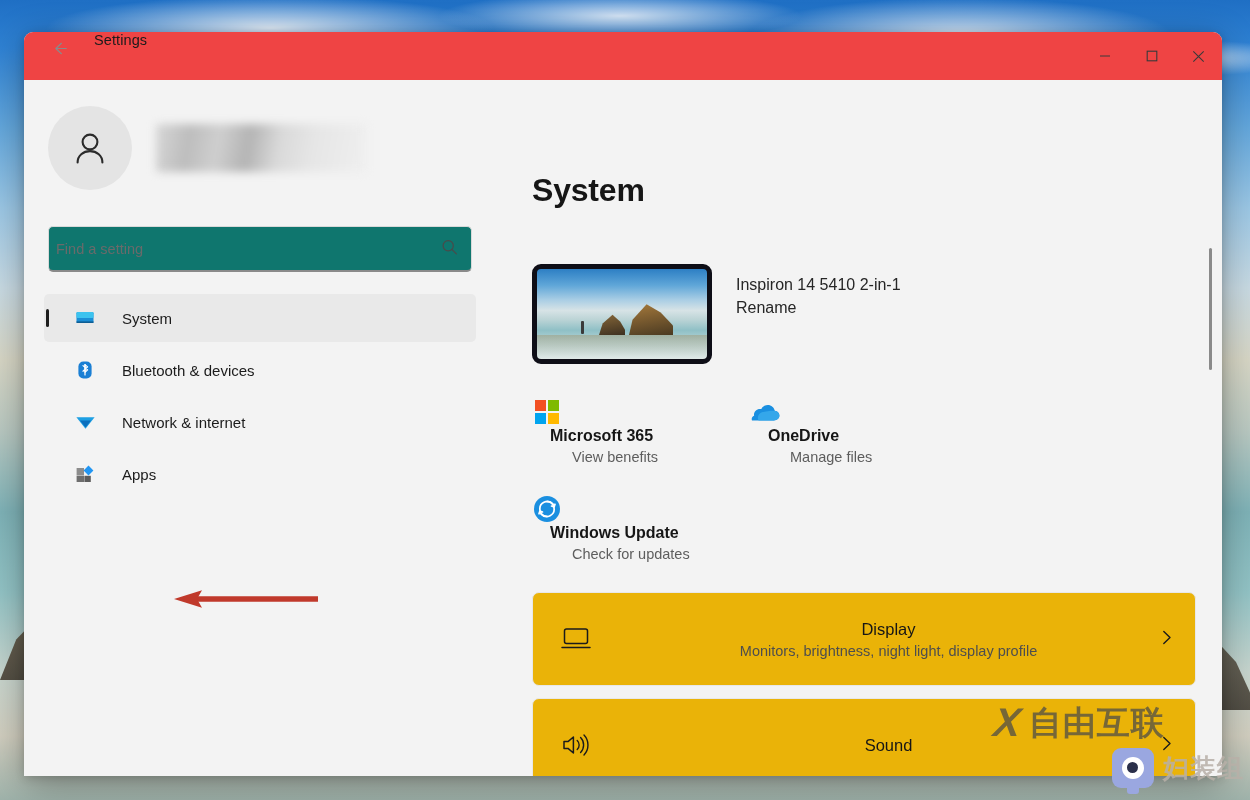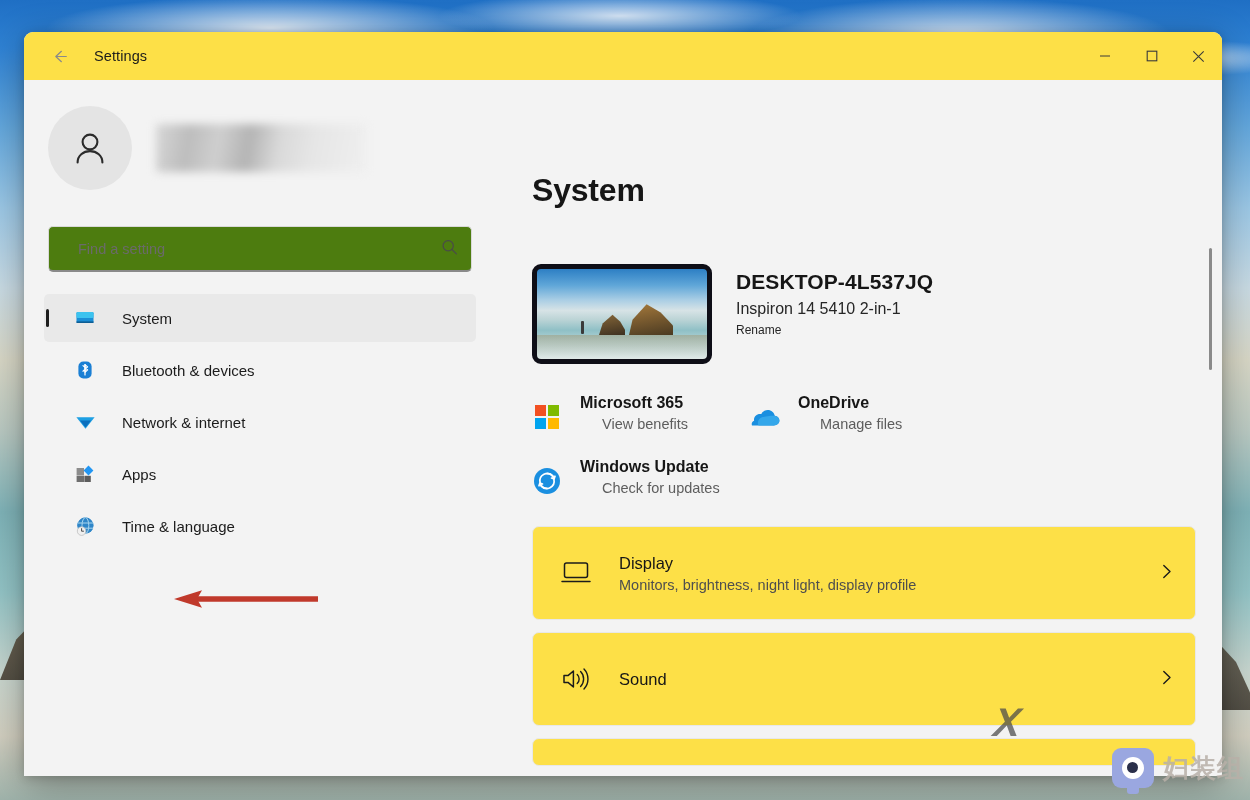--- a/index.html
+++ b/index.html
@@ -65,23 +65,22 @@
     overflow: hidden;
     display: flex;
     flex-direction: column;
   }
 
   
   #titlebar {
     height: 48px;
     flex: 0 0 48px;
     display: flex;
-    align-items: center;
-    position: relative;
-    background: #fde047;
+    position: relative;
+    background: #ef4444;
   }
   #back-button {
     width: 36px; height: 32px;
     margin-left: 18px;
     display: flex; align-items: center; justify-content: center;
     border-radius: 5px;
     color: #8a8a8a;
   }
   #app-title {
     margin-left: 16px;
@@ -137,22 +136,22 @@
   #search-wrap {
     margin: 36px 24px 0 24px;
     position: relative;
     height: 46px;
   }
   #search-input {
     width: 100%; height: 46px;
     border: 1px solid #d9d9d9;
     border-bottom: 2px solid #8a8a8a;
     border-radius: 5px;
-    background: #4d7c0f;
-    padding: 0 44px 0 29px;
+    background: #0f766e;
+    padding: 0 44px 0 7px;
     font-size: 14.5px;
     font-family: "Liberation Sans", sans-serif;
     color: #1b1b1b;
     outline: none;
   }
   #search-input::placeholder { color: #6a6a6a; }
   #search-icon {
     position: absolute; right: 14px; top: 50%;
     transform: translateY(-50%);
     color: #4a4a4a; pointer-events: none;
@@ -239,53 +238,55 @@
   }
   #device-meta { margin-left: 24px; padding-top: 6px; }
   #device-name {
     font-size: 21px; font-weight: bold; color: #161616;
     letter-spacing: .1px;
   }
   #device-model {
     font-size: 16px; color: #262626; margin-top: 6px;
   }
   #device-rename {
-    font-size: 12px; color: #262626; margin-top: 5px;
+    font-size: 16px; color: #262626; margin-top: 5px;
   }
 
   #services {
     margin-top: 30px;
     width: 460px;
   }
   .svc-row { display: flex; }
   .svc {
-    display: flex; align-items: flex-end;
+    display: flex; align-items: flex-start;
     width: 218px;
     margin-bottom: 26px;
+    flex-direction: column;
   }
   .svc-icon {
     width: 30px; height: 30px;
     flex: 0 0 30px;
     display: flex; align-items: center; justify-content: center;
     margin-top: 3px;
   }
   .svc-text { margin-left: 18px; }
   .svc-title { font-size: 16px; font-weight: bold; color: #161616; }
   .svc-sub { font-size: 14.5px; color: #5d5d5d; margin-top: 4px; margin-left: 22px; }
 
   #cards { margin-top: 4px; padding-right: 26px; }
   .card {
-    background: #fde047;
+    background: #eab308;
     border: 1px solid #e8e8e8;
     border-radius: 7px;
     height: 94px;
     display: flex;
     align-items: center;
     padding: 0 20px 0 26px;
     margin-bottom: 12px;
+    text-align: center;
   }
   .card-icon {
     width: 34px; height: 34px;
     flex: 0 0 34px;
     display: flex; align-items: center; justify-content: center;
     color: #1b1b1b;
   }
   .card-text { margin-left: 26px; flex: 1 1 auto; }
   .card-title { font-size: 16.5px; color: #161616; }
   .card-sub { font-size: 14.5px; color: #4e4e4e; margin-top: 4px; }
@@ -472,50 +473,36 @@
                 <rect x="1.6" y="4" width="7.4" height="7.4" fill="#8c8c8c"></rect>
                 <rect x="1.6" y="11.8" width="7.4" height="6.2" fill="#6e6e6e"></rect>
                 <rect x="9.4" y="11.8" width="6.4" height="6.2" fill="#5c5c5c"></rect>
                 <path d="M13.5 1.6 18.4 6.5 13.5 11.4 8.6 6.5Z" fill="#2196f3"></path>
               </svg>
             </span>
             <span class="nav-label">Apps</span>
           </div>
 
 
-          <div class="nav-item">
-            <span class="nav-icon">
-              <svg width="21" height="21" viewBox="0 0 21 21">
-                <circle cx="10.4" cy="9.6" r="8" fill="#2f86c8"></circle>
-                <path d="M10.4 1.6a8 8 0 0 0 0 16 8 8 0 0 0 0-16Z" fill="#2f86c8"></path>
-                <ellipse cx="10.4" cy="9.6" rx="3.4" ry="8" fill="none" stroke="#a9d6ef" stroke-width="1"></ellipse>
-                <path d="M2.6 7h15.6M2.6 12.2h15.6" stroke="#a9d6ef" stroke-width="1" fill="none"></path>
-                <circle cx="6.6" cy="15.1" r="4.3" fill="#f0f0f0" stroke="#b8b8b8" stroke-width=".7"></circle>
-                <path d="M6.6 12.6v2.6h1.9" fill="none" stroke="#4a4a4a" stroke-width="1" stroke-linecap="round"></path>
-              </svg>
-            </span>
-            <span class="nav-label">Time &amp; language</span>
-          </div>
 
         </div>
       </div>
 
       <div id="content">
 
         <div id="page-title">System</div>
 
         <div id="device-row">
           <div id="device-thumb">
             <div class="thumb-refl"></div>
             <div class="thumb-rock-a"></div>
             <div class="thumb-rock-b"></div>
             <div class="thumb-figure"></div>
           </div>
           <div id="device-meta">
-            <div id="device-name">DESKTOP-4L537JQ</div>
             <div id="device-model">Inspiron 14 5410 2-in-1</div>
             <div id="device-rename">Rename</div>
           </div>
         </div>
 
         <div id="services">
           <div class="svc-row">
 
             <div class="svc">
               <span class="svc-icon">
@@ -616,20 +603,21 @@
     </div>
   </div>
 
   <svg id="apps-arrow" viewBox="0 0 146 22">
     <path d="M24 11 146 11" stroke="#c0392b" stroke-width="5.4" stroke-linecap="butt" fill="none"></path>
     <path d="M2 11 30 2.2 25 11 30 19.8Z" fill="#c0392b"></path>
   </svg>
 
   <div id="watermark-x">
     <span id="wm-x-glyph">X</span>
+    <span id="wm-x-text">自由互联</span>
   </div>
 
   <div id="watermark-2">
     <span id="wm2-badge">
       <span id="wm2-eye"></span>
     </span>
     <span id="wm2-text">妇装组</span>
   </div>
 
 </div>

